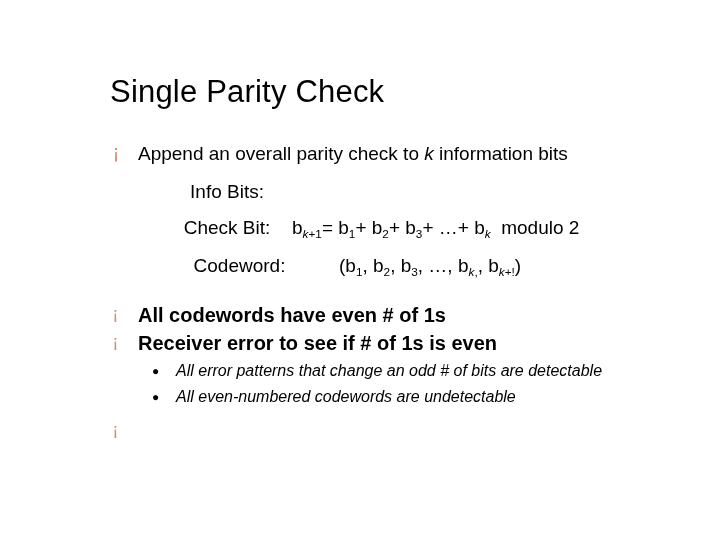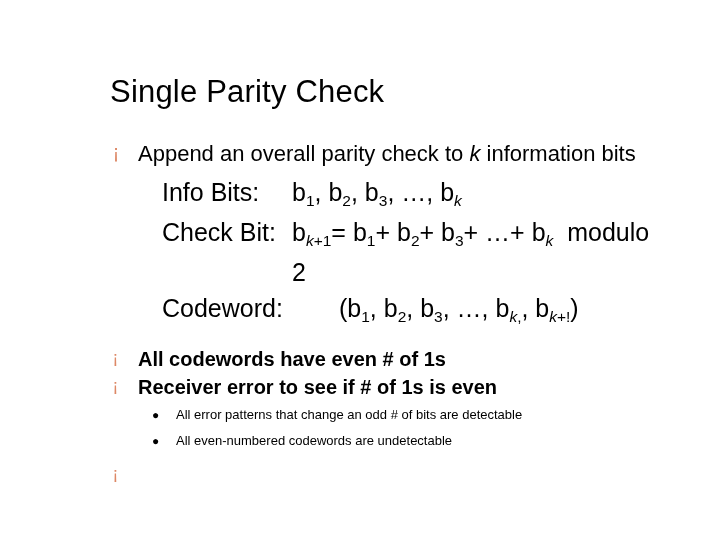--- a/index.html
+++ b/index.html
@@ -1,31 +1,31 @@
 <!DOCTYPE html>
 <html><head>
 <meta charset="utf-8">
 <style>
   * { margin: 0; padding: 0; box-sizing: border-box; }
   html, body { width: 720px; height: 540px; background: #fff; font-family: Verdana, Geneva, sans-serif; color: #000; }
   .slide { width: 720px; height: 540px; padding: 74px 60px 40px 110px; position: relative; }
   .title { font-size: 31px; font-weight: 400; margin-bottom: 30px; letter-spacing: 0.2px; }
   .b1 { display: flex; margin-bottom: 6px; }
   .b1 .bullet { color: #dd8866; font-size: 20px; width: 28px; flex-shrink: 0; line-height: 28px; font-family: "Courier New", monospace; }
-  .b1 .txt { font-size: 22px; line-height: 28px; }
+  .b1 .txt { font-size: 19px; line-height: 28px; }
   .defs { margin-left: 52px; margin-top: 4px; margin-bottom: 16px; }
-  .defrow { display: flex; font-size: 25px; line-height: 36px; }
+  .defrow { display: flex; font-size: 19px; line-height: 36px; text-align: center; }
   .deflabel { width: 130px; flex-shrink: 0; }
   .defval { }
   .b1sm { display: flex; margin-bottom: 2px; }
   .b1sm .bullet { color: #dd8866; font-size: 18px; width: 28px; flex-shrink: 0; line-height: 26px; font-family: "Courier New", monospace; }
   .b1sm .txt { font-size: 20px; line-height: 26px; font-weight: bold; }
   .b2 { display: flex; margin-left: 42px; margin-top: 4px; }
   .b2 .dot { font-size: 12px; width: 24px; flex-shrink: 0; line-height: 22px; }
-  .b2 .txt { font-size: 13px; line-height: 22px; }
+  .b2 .txt { font-size: 16px; line-height: 22px; font-style: italic; }
   sub { font-size: 0.62em; vertical-align: baseline; position: relative; top: 0.3em; }
   .ital { font-style: italic; }
   .gap { height: 10px; }
 </style>
 </head>
 <body>
 
 <div class="slide">
 
   <div class="title">Single Parity Check</div>
@@ -33,21 +33,20 @@
   <div class="b1">
     <div class="bullet">¡</div>
     <div class="txt">
       <span>Append an overall parity check to </span><span class="ital">k</span><span> information bits</span>
     </div>
   </div>
 
   <div class="defs">
     <div class="defrow">
       <div class="deflabel">Info Bits:</div>
-      <div class="defval">b<sub>1</sub>, b<sub>2</sub>, b<sub>3</sub>, …, b<sub><span class="ital">k</span></sub></div>
     </div>
     <div class="defrow">
       <div class="deflabel">Check Bit:</div>
       <div class="defval">b<sub><span class="ital">k</span>+1</sub>= b<sub>1</sub>+ b<sub>2</sub>+ b<sub>3</sub>+ …+ b<sub><span class="ital">k</span></sub>&nbsp;&nbsp;modulo 2</div>
     </div>
     <div class="defrow">
       <div class="deflabel" style="width:155px">Codeword:</div>
       <div class="defval" style="padding-left:22px">(b<sub>1</sub>, b<sub>2</sub>, b<sub>3</sub>, …, b<sub><span class="ital">k</span>,</sub>, b<sub><span class="ital">k</span>+!</sub>)</div>
     </div>
   </div>

